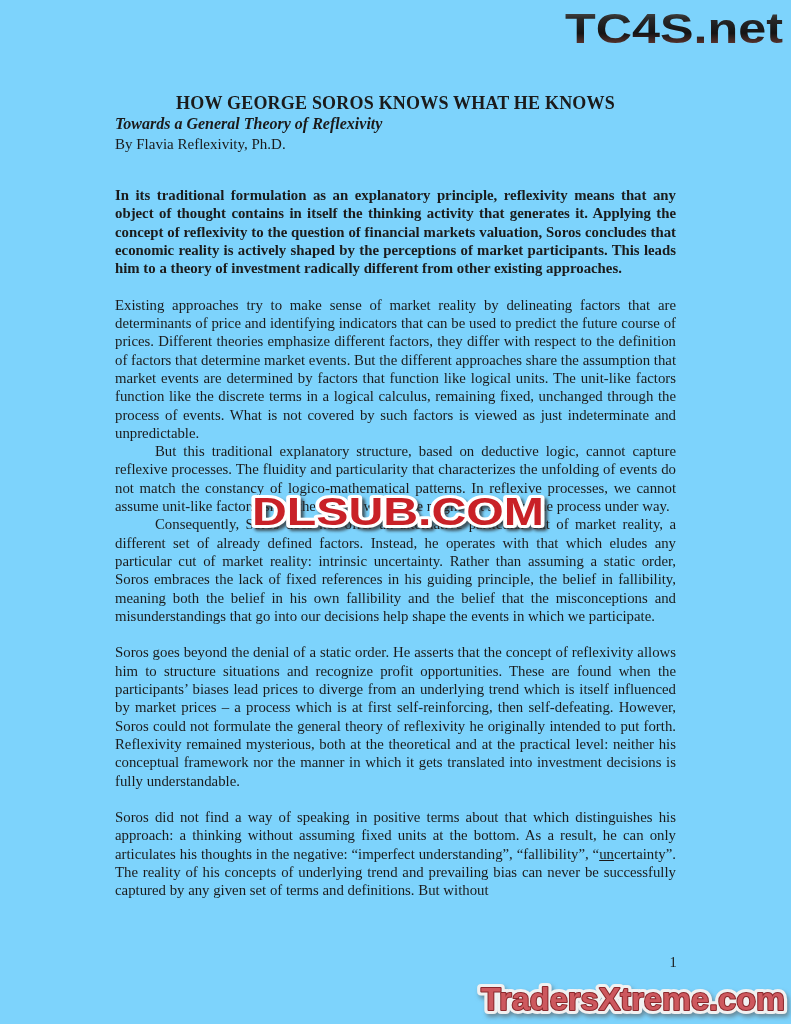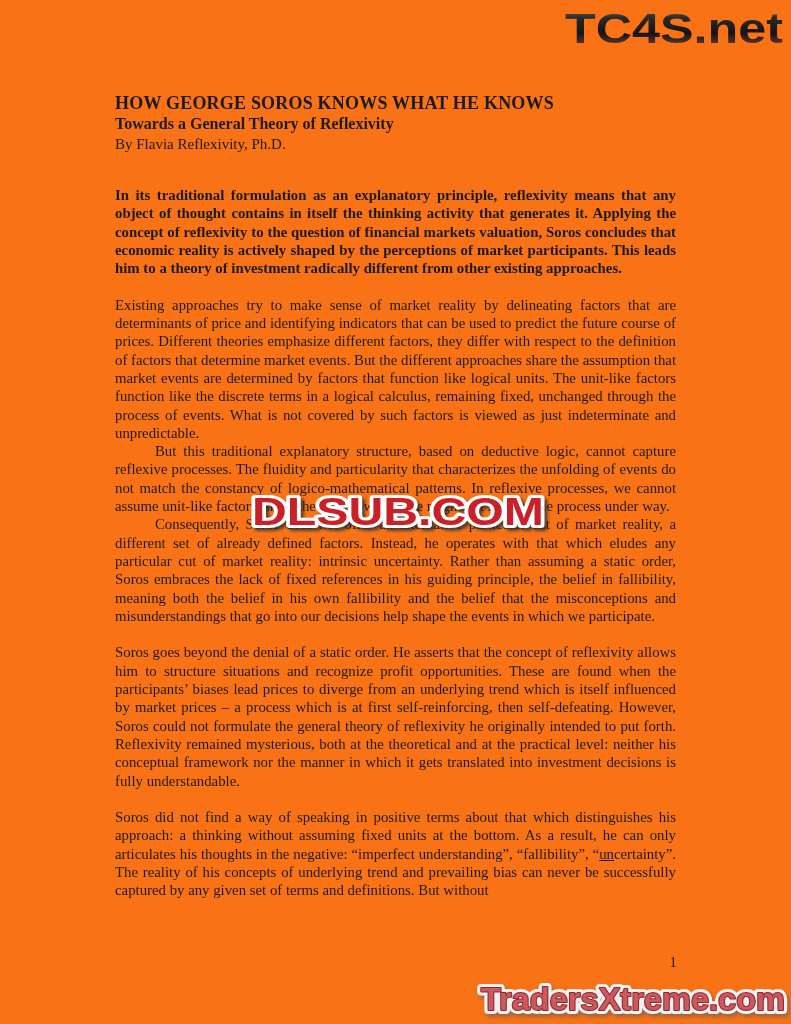--- a/index.html
+++ b/index.html
@@ -1,34 +1,34 @@
 <!DOCTYPE html>
 <html><head>
 <meta charset="utf-8">
 <style>
   html,body { margin:0; padding:0; }
   body { background:#ffffff; font-family:"Liberation Serif", serif; }
   .page {
     position:relative; width:791px; height:1024px;
-    background:#f97316; overflow:hidden;
+    background:#7dd3fc; overflow:hidden;
   }
   
   .tc4s-logo { position:absolute; top:4px; right:2px; width:230px; height:48px; }
   
   .content {
     position:absolute; left:115px; top:93px; width:561px;
     color:#1b1b1b; font-size:14.8px; line-height:18.3px;
     text-align:justify;
   }
   .doc-title {
     font-size:18px; font-weight:bold; margin:0; line-height:20px;
-    text-align:left; letter-spacing:0.2px;
+    text-align:center; letter-spacing:0.2px;
   }
   .doc-subtitle {
-    font-size:16px; font-weight:bold; 
+    font-size:16px; font-weight:bold; font-style:italic;
     margin:2px 0 0; line-height:18px; text-align:left;
   }
   .doc-byline { font-size:15px; margin:2px 0 0; line-height:18px; text-align:left; }
   p.body-par { margin:0; }
   p.first-par { margin-top:33px;font-weight:bold; }
   p.gap-after { margin-bottom:18.3px; }
   p.indented { text-indent:40px; }
   .u-part { text-decoration:underline; }
   
   .dlsub-stamp { position:absolute; left:245px; top:484px; width:306px; height:54px; }

